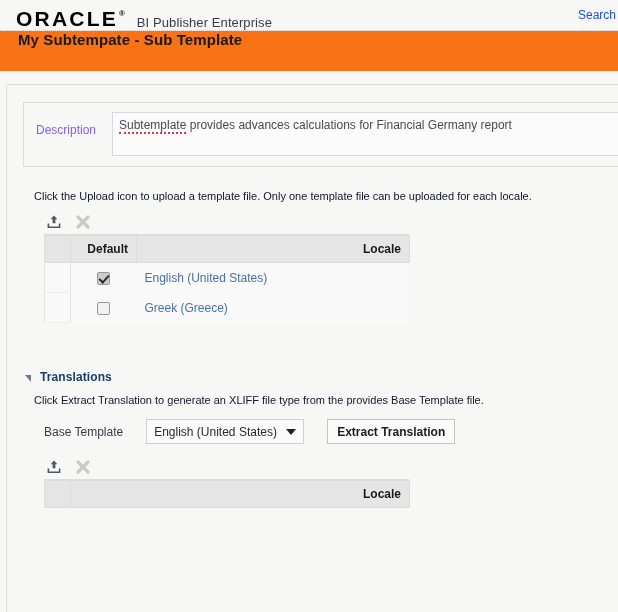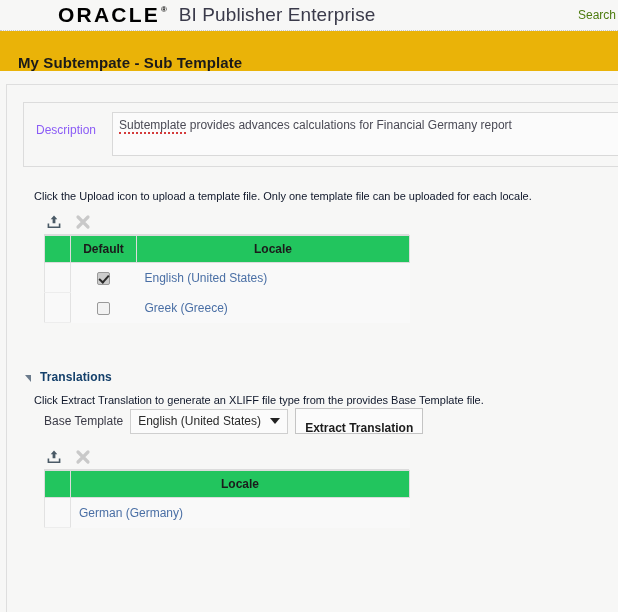--- a/index.html
+++ b/index.html
@@ -17,22 +17,21 @@
     -webkit-font-smoothing: antialiased;
   }
 
   
   .global-header {
     position: relative;
     height: 30px;
     background: #f7f7f6;
     border-bottom: 1px dotted #c8c8c8;
     display: flex;
-    align-items: center;
-    padding-left: 42px;
+    align-items: flex-end;
   }
   .oracle-logo {
     margin-left: 16px;
     font-family: "Liberation Sans", sans-serif;
     font-size: 21px;
     font-weight: 700;
     letter-spacing: 2.2px;
     color: #000000;
     line-height: 1;
     position: relative;
@@ -41,39 +40,39 @@
   .oracle-logo .reg {
     font-size: 8px;
     vertical-align: super;
     letter-spacing: 0;
     position: relative;
     top: -2px;
     left: 1px;
   }
   .app-name {
     margin-left: 13px;
-    font-size: 19px;
+    font-size: 13px;
     color: #3a3a4a;
     letter-spacing: 0.1px;
   }
   .header-search {
     position: absolute;
     right: 0px;
     top: 8px;
     font-size: 12px;
-    color: #4d7c0f;
+    color: #1d4ed8;
     padding-right: 2px;
   }
 
   
   .title-band {
     height: 40px;
-    background: #eab308;
-    display: flex;
-    align-items: flex-end;
+    background: #f97316;
+    display: flex;
+    align-items: flex-start;
   }
   .page-title {
     margin-left: 18px;
     font-size: 15px;
     font-weight: bold;
     color: #1a1a1a;
     letter-spacing: 0.1px;
   }
 
   
@@ -189,27 +188,27 @@
   
   .dtable {
     margin-left: 37px;
     margin-top: 0px;
     width: 366px;
     border-collapse: collapse;
     table-layout: fixed;
     background: #f9f9f9;
   }
   .dtable thead th {
-    background: #22c55e;
+    background: #e5e5e5;
     border: 1px solid #dcdcdc;
     height: 27px;
     font-size: 12px;
     font-weight: bold;
     color: #1b1b1b;
-    text-align: center;
+    text-align: right;
     padding: 0 8px;
     box-sizing: border-box;
   }
   .dtable thead th.sel-col {
     border-right: 1px solid #dcdcdc;
     padding: 0;
   }
   .dtable tbody td {
     height: 30px;
     border-left: 1px solid #e2e2e2;
@@ -270,24 +269,24 @@
     width: 4px;
     height: 8px;
     border: solid #2b2b2b;
     border-width: 0 2px 2px 0;
     transform: rotate(42deg);
   }
 
   
   .base-row {
     margin-left: 37px;
-    margin-top: 2px;
+    margin-top: 13px;
     display: flex;
     align-items: center;
-    gap: 7px;
+    gap: 23px;
   }
   .base-label {
     font-size: 12px;
     color: #3b3b47;
   }
   .select-box {
     height: 25px;
     min-width: 158px;
     background: #fbfbfb;
     border: 1px solid #cfcfcf;
@@ -305,21 +304,21 @@
     height: 0;
     margin-left: 9px;
     border-left: 5px solid transparent;
     border-right: 5px solid transparent;
     border-top: 6px solid #222222;
   }
   .btn {
     height: 25px;
     background: #fbfbfb;
     border: 1px solid #c4c4c4;
-    padding: 12px 9px;
+    padding: 4px 9px;
     font-family: "Liberation Sans", sans-serif;
     font-size: 12px;
     font-weight: bold;
     color: #1c1c1c;
     cursor: pointer;
     box-sizing: border-box;
   }
 </style>
 </head>
 <body>
@@ -431,23 +430,17 @@
           <col class="col-sel">
           <col>
         </colgroup>
       <thead>
         <tr>
           <th class="sel-col"></th>
           <th>Locale</th>
         </tr>
       </thead>
       <tbody>
-        <tr>
-          <td class="sel-col"></td>
-          <td class="plain-cell">
-            <span class="locale-link">German (Germany)</span>
-          </td>
-        </tr>
       </tbody>
     </table>
   </div>
 
 </div>
 
 </body></html>

